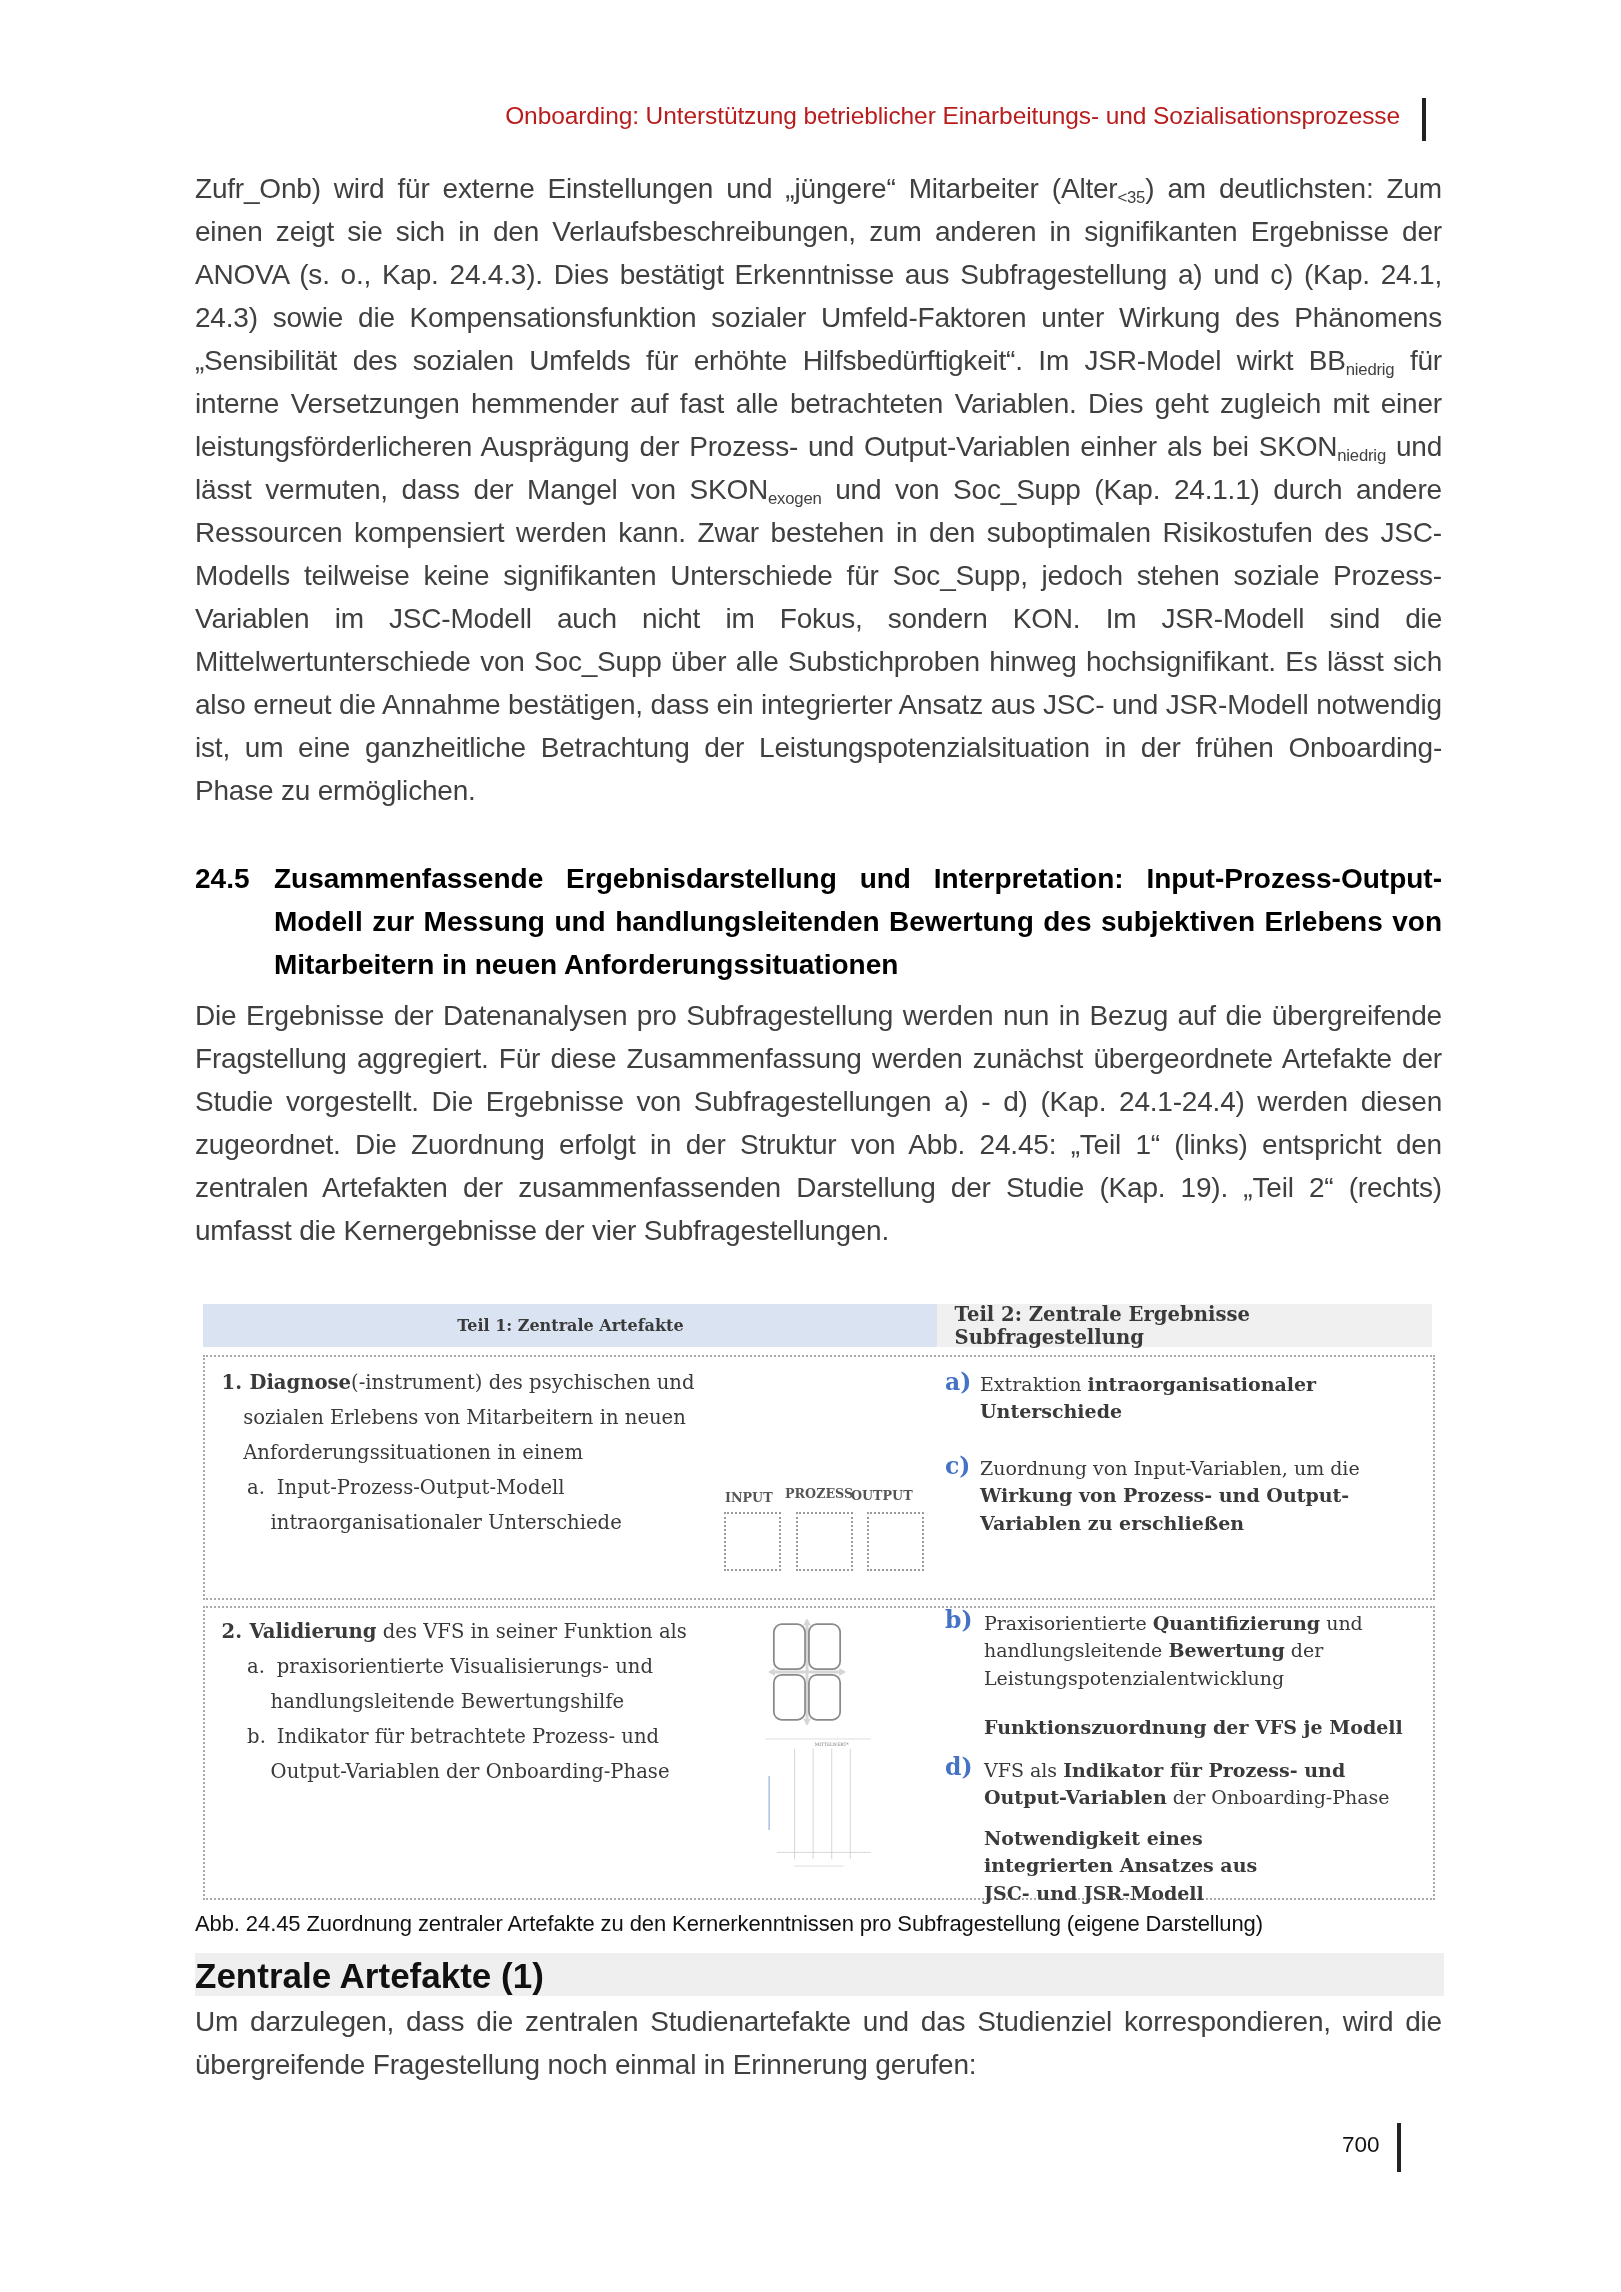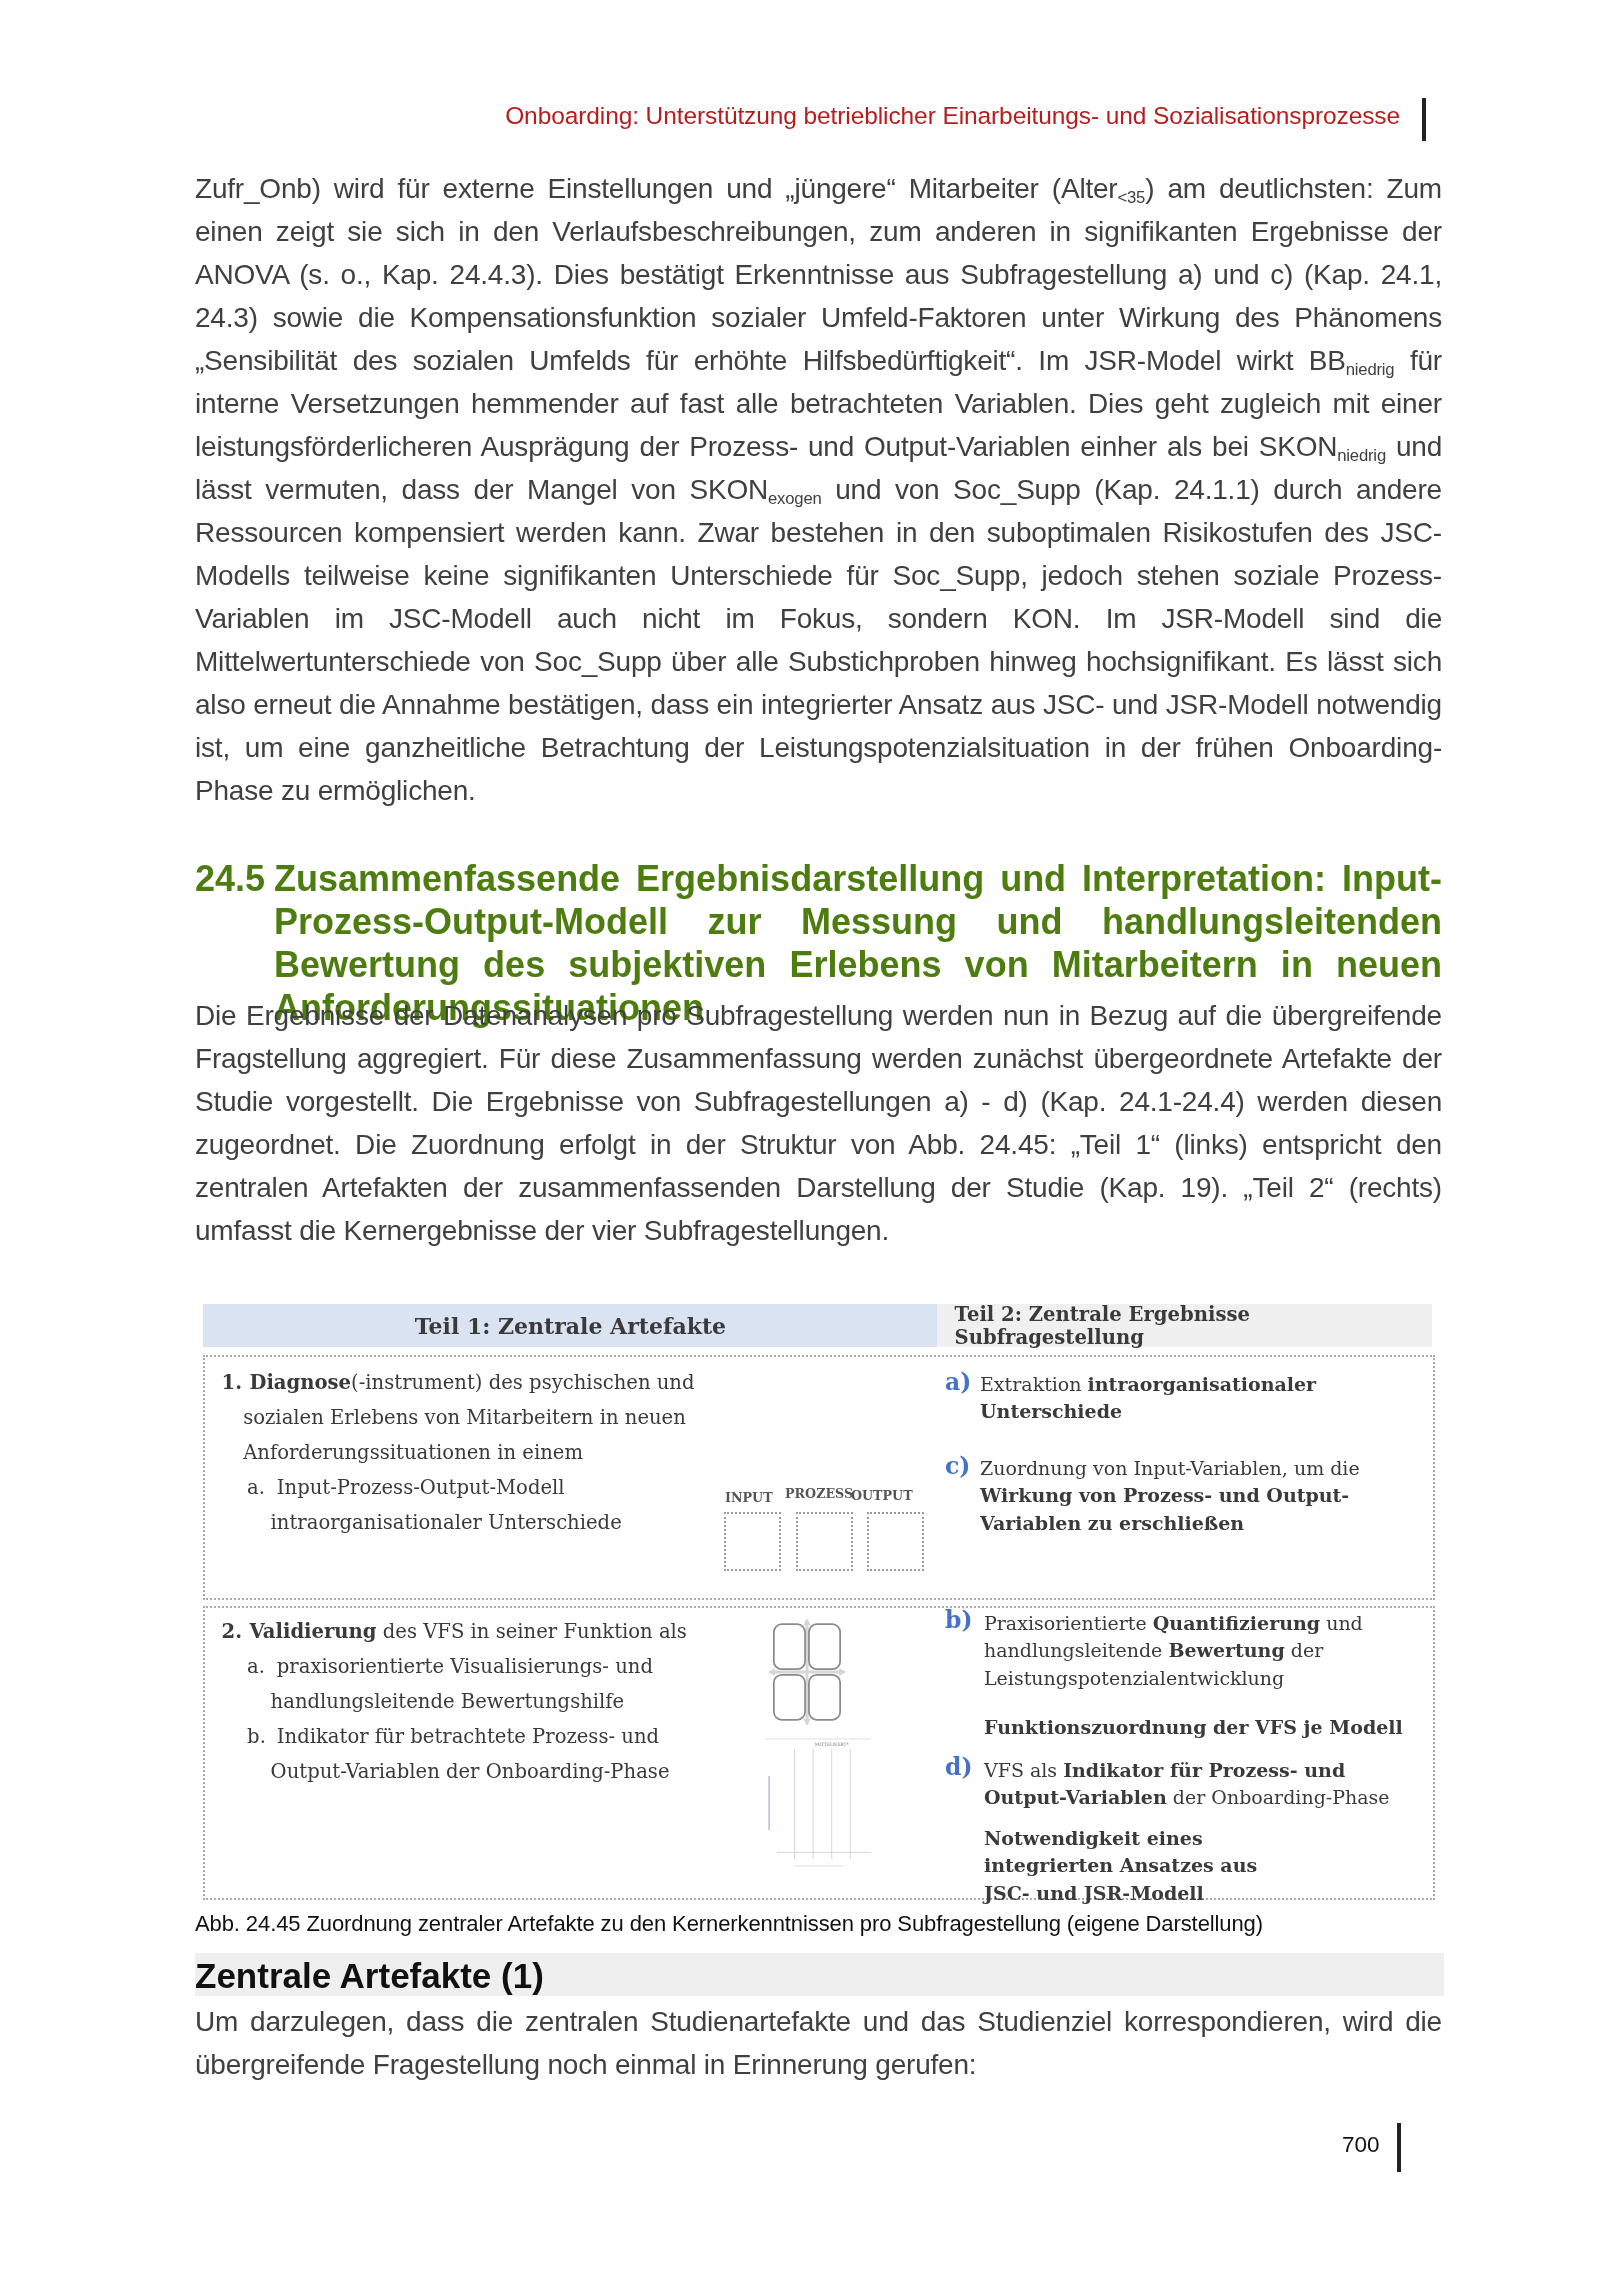--- a/index.html
+++ b/index.html
@@ -17,35 +17,35 @@
   .body-text {
     position: absolute; left: 195px; width: 1247px;
     font-size: 28px; line-height: 43px; text-align: justify; color: #404040;
     letter-spacing: -0.2px;
   }
   .body-text p { margin: 0; }
   sub { font-size: 16.7px; vertical-align: -4.9px; line-height: 0; }
   .p1 { top: 167px; }
   .section-heading {
     position: absolute; top: 857px; left: 195px; width: 1247px;
-    font-size: 36px; font-weight: bold; line-height: 43px; color: #4d7c0f;
+    font-size: 28px; font-weight: bold; line-height: 43px; color: #000000;
   }
   .section-heading .num { position: absolute; left: 0; top: 0; }
   .section-heading .title { margin-left: 79px; text-align: justify; display: block; }
   .p2 { top: 994px; }
 
   
   .figure {
     position: absolute; top: 1304px; left: 200px; width: 1235px; height: 600px;
     font-family: "DejaVu Serif", "Liberation Serif", serif; color: #3a3a3a;
   }
   .fig-head-1 {
     position: absolute; left: 2.9px; top: 0; width: 735px; height: 43px; background: #dae3f2;
     display: flex; align-items: center; justify-content: center;
-    font-weight: bold; font-size: 22px; color: #3a3a3a; text-align: center;
+    font-weight: bold; font-size: 16px; color: #3a3a3a; text-align: center;
   }
   .fig-head-2 {
     position: absolute; left: 737px; top: 0; width: 495px; height: 43px; background: #f0f0f0;
     display: flex; align-items: center; padding-left: 17.6px; box-sizing: border-box;
     font-weight: bold; font-size: 19.6px; color: #3a3a3a;
   }
   .fig-box {
     position: absolute; border: 2px dotted #a9a9a9; box-sizing: border-box;
   }
   .box1 { left: 2.9px; top: 51px; width: 1232px; height: 245px; }

